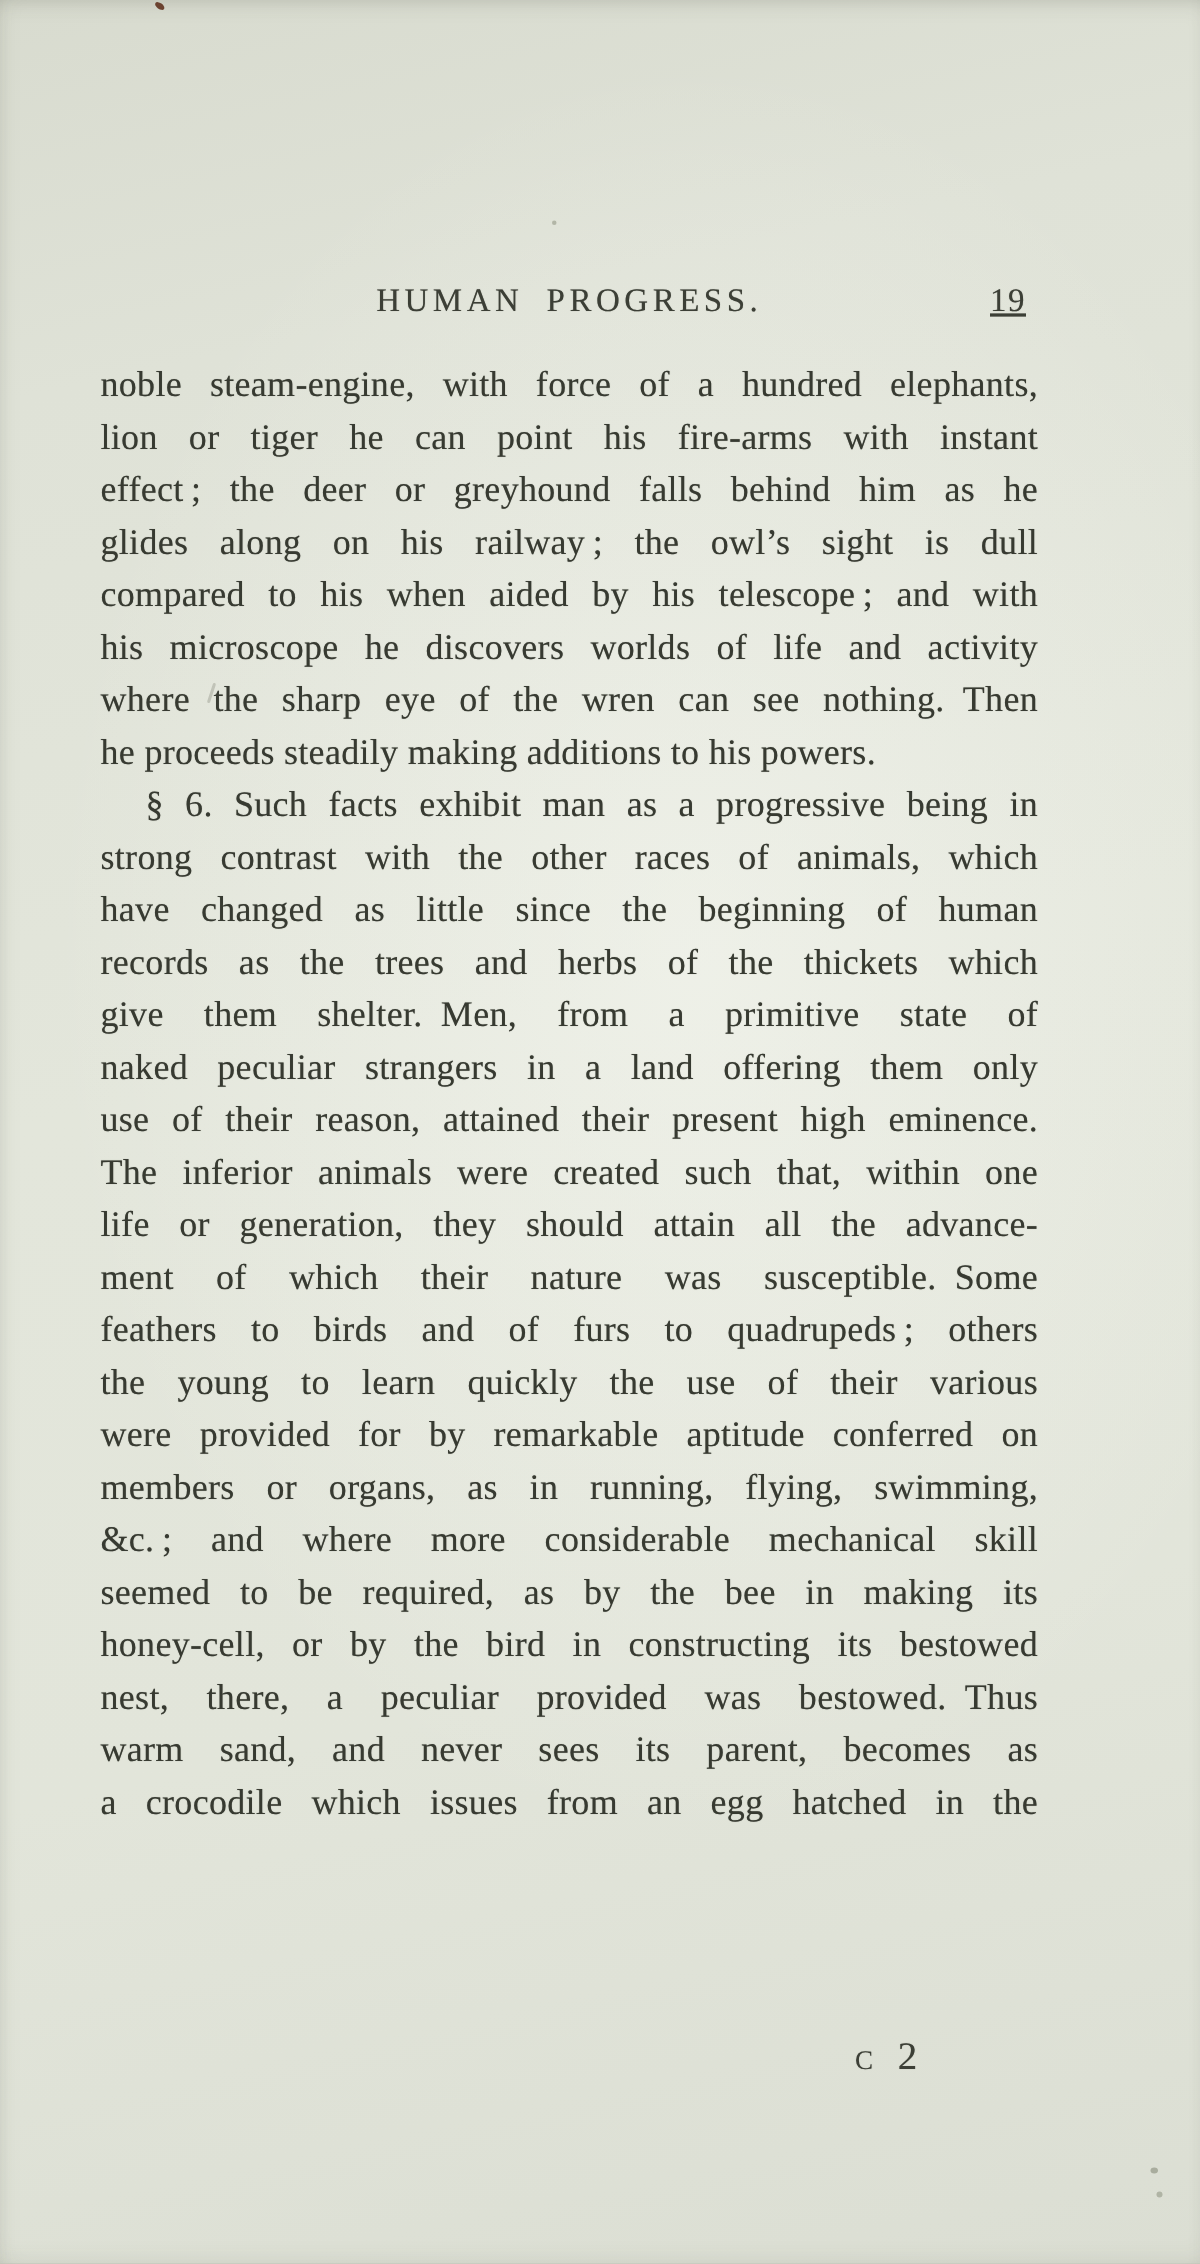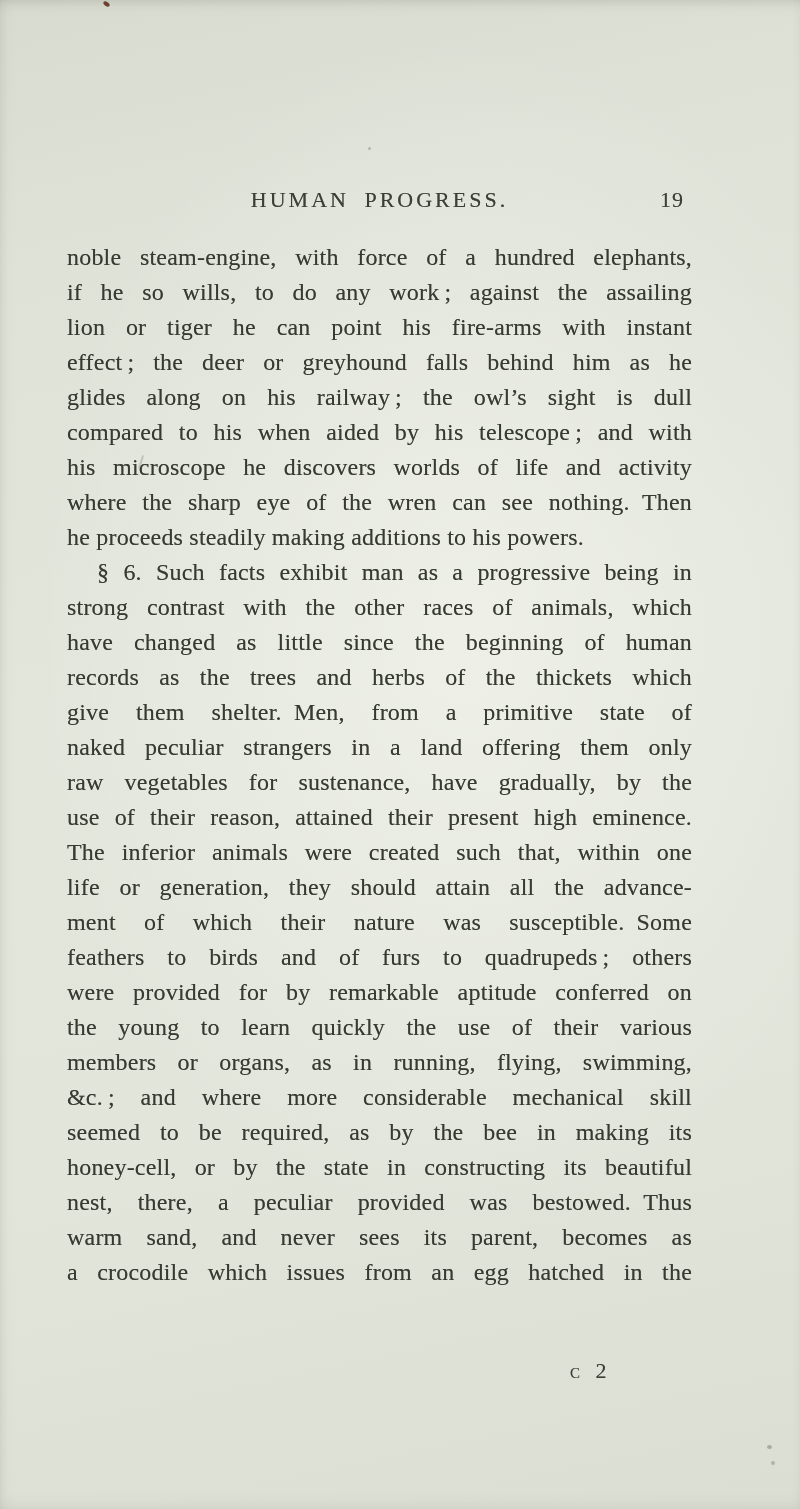--- a/index.html
+++ b/index.html
@@ -35,20 +35,21 @@
     word-spacing: 7px;
     color: #3c3f36;
     text-shadow: 0 0 0.5px rgba(60,63,54,0.55);
   }
   .page-num {
     position: absolute;
     right: 8px;
     top: 0;
     letter-spacing: 1px;
     word-spacing: normal;
+    text-decoration: underline;
   }
   .body-text {
     position: absolute;
     left: 67px;
     top: 240px;
     width: 625px;
     font-size: 24px;
     letter-spacing: 0.2px;
     color: #373a31;
     text-shadow: 0 0 0.5px rgba(55,58,49,0.5);
@@ -59,21 +60,21 @@
     text-align: justify;
     text-align-last: justify;
     white-space: normal;
   }
   .tline.pend { text-align-last: left; }
   .tline.ind  { text-indent: 30px; }
   .signature {
     position: absolute;
     left: 570px;
     top: 1355px;
-    font-size: 22px;
+    font-size: 26px;
     line-height: 32px;
     font-variant: small-caps;
     letter-spacing: 5px;
     color: #3c3f36;
     text-shadow: 0 0 0.5px rgba(60,63,54,0.5);
   }
   .speck {
     position: absolute;
     border-radius: 50%;
   }
@@ -88,46 +89,44 @@
 
 <div class="page">
 
   <div class="running-head">
     <span>HUMAN PROGRESS.</span>
     <span class="page-num">19</span>
   </div>
 
   <div class="body-text" id="body-lines">
       <div class="tline">noble steam-engine, with force of a hundred elephants,</div>
-      <div class="tline">if he so wills, to do any work ; against the assailing</div>
       <div class="tline">lion or tiger he can point his fire-arms with instant</div>
       <div class="tline">effect ; the deer or greyhound falls behind him as he</div>
       <div class="tline">glides along on his railway ; the owl’s sight is dull</div>
       <div class="tline">compared to his when aided by his telescope ; and with</div>
       <div class="tline">his microscope he discovers worlds of life and activity</div>
       <div class="tline">where the sharp eye of the wren can see nothing. Then</div>
       <div class="tline pend">he proceeds steadily making additions to his powers.</div>
       <div class="tline ind">§ 6. Such facts exhibit man as a progressive being in</div>
       <div class="tline">strong contrast with the other races of animals, which</div>
       <div class="tline">have changed as little since the beginning of human</div>
       <div class="tline">records as the trees and herbs of the thickets which</div>
       <div class="tline">give them shelter. Men, from a primitive state of</div>
       <div class="tline">naked peculiar strangers in a land offering them only</div>
-      <div class="tline">raw vegetables for sustenance, have gradually, by the</div>
       <div class="tline">use of their reason, attained their present high eminence.</div>
       <div class="tline">The inferior animals were created such that, within one</div>
       <div class="tline">life or generation, they should attain all the advance-</div>
       <div class="tline">ment of which their nature was susceptible. Some</div>
       <div class="tline">feathers to birds and of furs to quadrupeds ; others</div>
+      <div class="tline">the young to learn quickly the use of their various</div>
       <div class="tline">were provided for by remarkable aptitude conferred on</div>
-      <div class="tline">the young to learn quickly the use of their various</div>
       <div class="tline">members or organs, as in running, flying, swimming,</div>
       <div class="tline">&amp;c. ; and where more considerable mechanical skill</div>
       <div class="tline">seemed to be required, as by the bee in making its</div>
-      <div class="tline">honey-cell, or by the state in constructing its beautiful</div>
+      <div class="tline">honey-cell, or by the bird in constructing its bestowed</div>
       <div class="tline">nest, there, a peculiar provided was bestowed. Thus</div>
       <div class="tline">warm sand, and never sees its parent, becomes as</div>
       <div class="tline">a crocodile which issues from an egg hatched in the</div>
     </div>
 
   <div class="signature">c 2</div>
 
   <div class="speck s1"></div>
   <div class="speck s2"></div>
   <div class="speck s3"></div>

